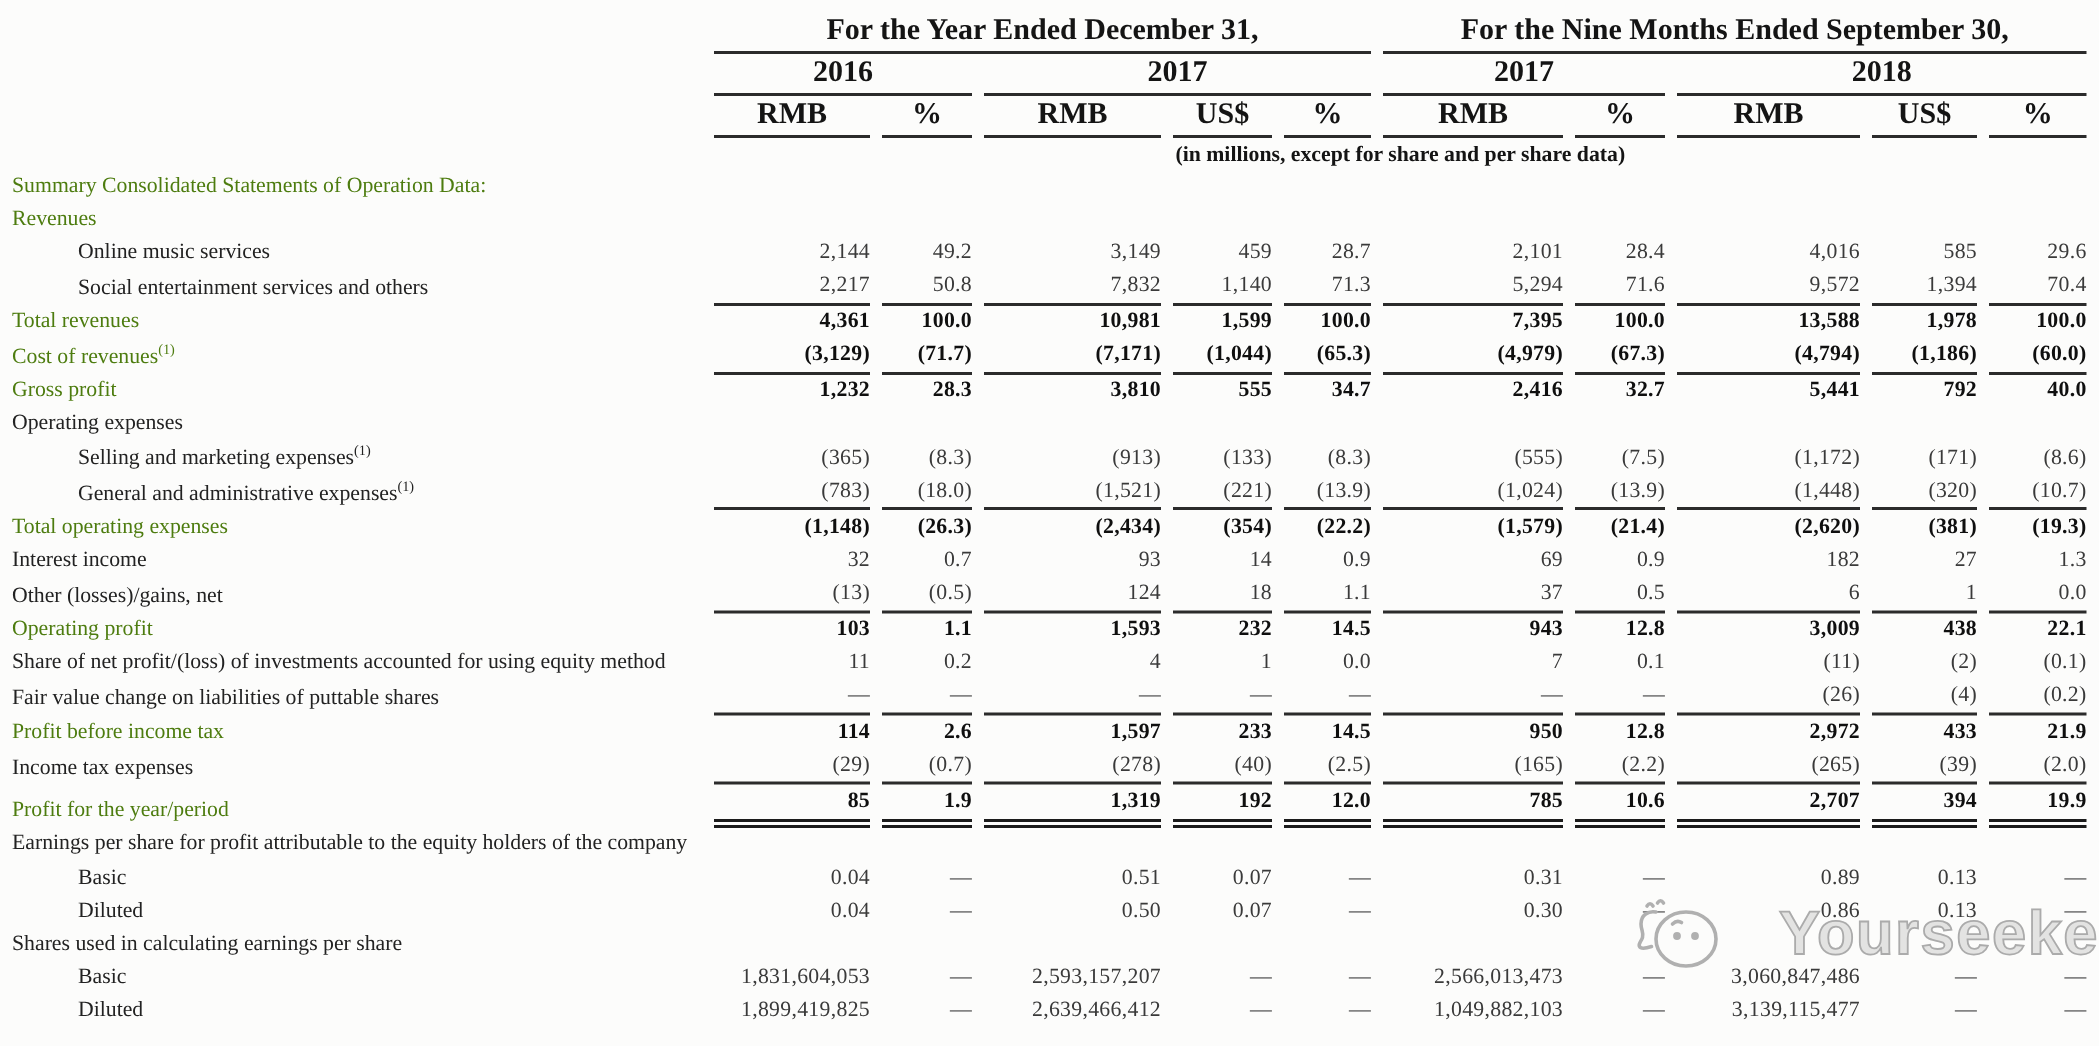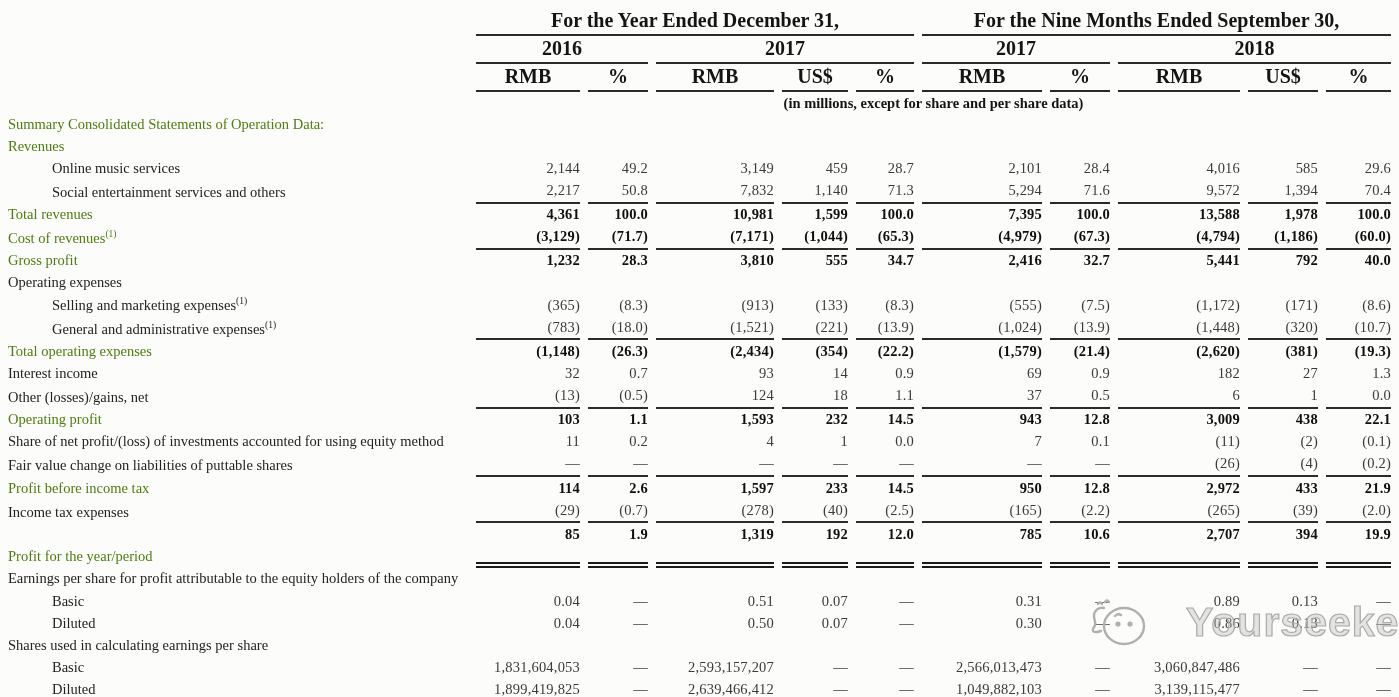--- a/index.html
+++ b/index.html
@@ -34,21 +34,21 @@
     padding:1.5px 0;
     line-height:1.32;
   }
   td.lbl { text-align:left; color:#222; }
   td.v { text-align:right; color:#3a3a3a; letter-spacing:.2px; }
   tr.b td.lbl { font-weight:normal; color:#4d7c0f; }
   tr.vb td.v { font-weight:bold; color:#0f0f0f; }
   .i1 { padding-left:44px; }
   .hang { padding-left:26px; text-indent:-26px; }
   tr.rule-s td.v { border-bottom:2px solid #2b2b2b; }
-  tr.rule-d td.v { border-bottom:6px double #1b1b1b; padding-bottom:18px; }
+  tr.rule-d td.v { border-bottom:6px double #1b1b1b; padding-bottom:2px; }
   sup { font-size:9.5px; line-height:0; }
   .watermark {
     position:absolute; left:1090px; top:594px;
     display:flex; align-items:center; gap:6px;
     pointer-events:none;
   }
   .wm-text {
     font-family:"Liberation Sans","DejaVu Sans",sans-serif;
     font-size:41px; font-weight:bold;
     color:rgba(190,190,190,0.40);

